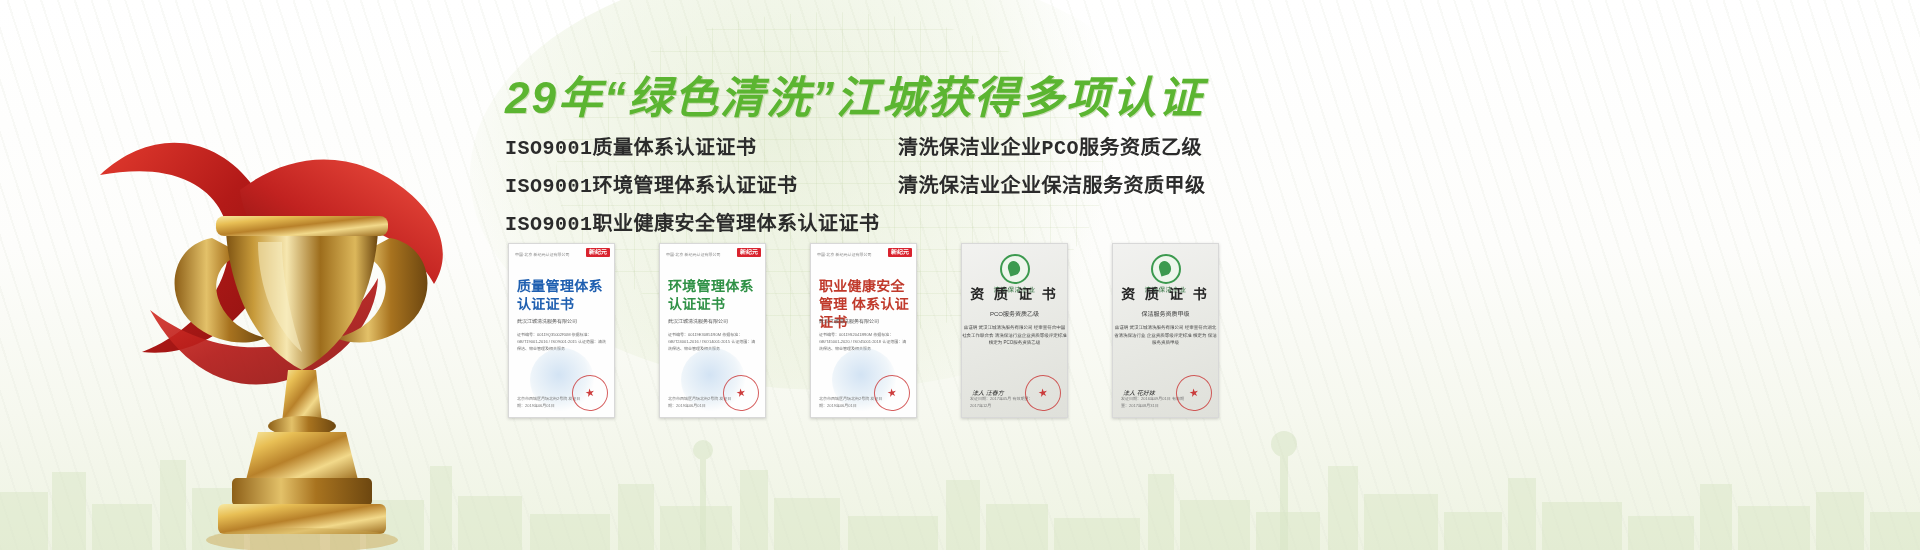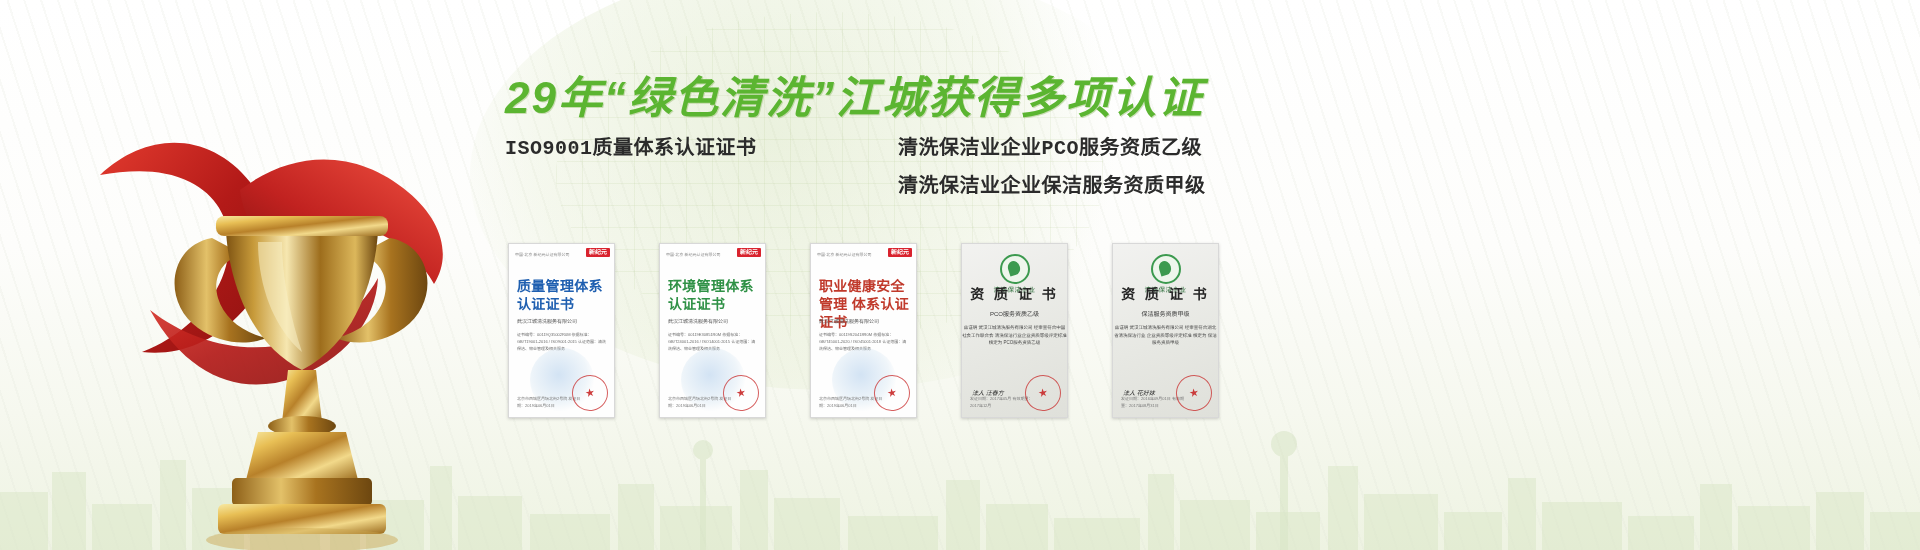--- a/index.html
+++ b/index.html
@@ -398,20 +398,22 @@
     <path d="M168,362 L256,362 L268,410 L156,410 Z" fill="url(#gold)"></path>
     <rect x="142" y="408" width="140" height="28" rx="5" fill="url(#goldDark)"></rect>
     <rect x="128" y="434" width="168" height="30" rx="6" fill="url(#gold)"></rect>
     <ellipse cx="212" cy="470" rx="96" ry="12" fill="#caa34d" opacity="0.45"></ellipse>
   </svg>
 
   <div class="headline">29年“绿色清洗”江城获得多项认证</div>
 
   <div class="cert-col left">
     <span class="cert-line">ISO9001质量体系认证证书</span>
+    <span class="cert-line">ISO9001环境管理体系认证证书</span>
+    <span class="cert-line">ISO9001职业健康安全管理体系认证证书</span>
   </div>
 
   <div class="cert-col right">
     <span class="cert-line">清洗保洁业企业PCO服务资质乙级</span>
     <span class="cert-line">清洗保洁业企业保洁服务资质甲级</span>
   </div>
 
   <div class="cert-row">
 
     <div class="cert-card">

